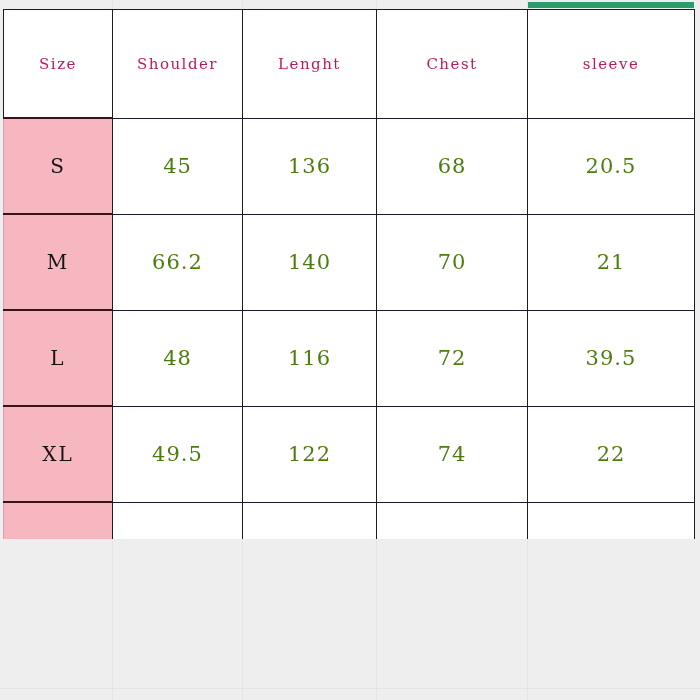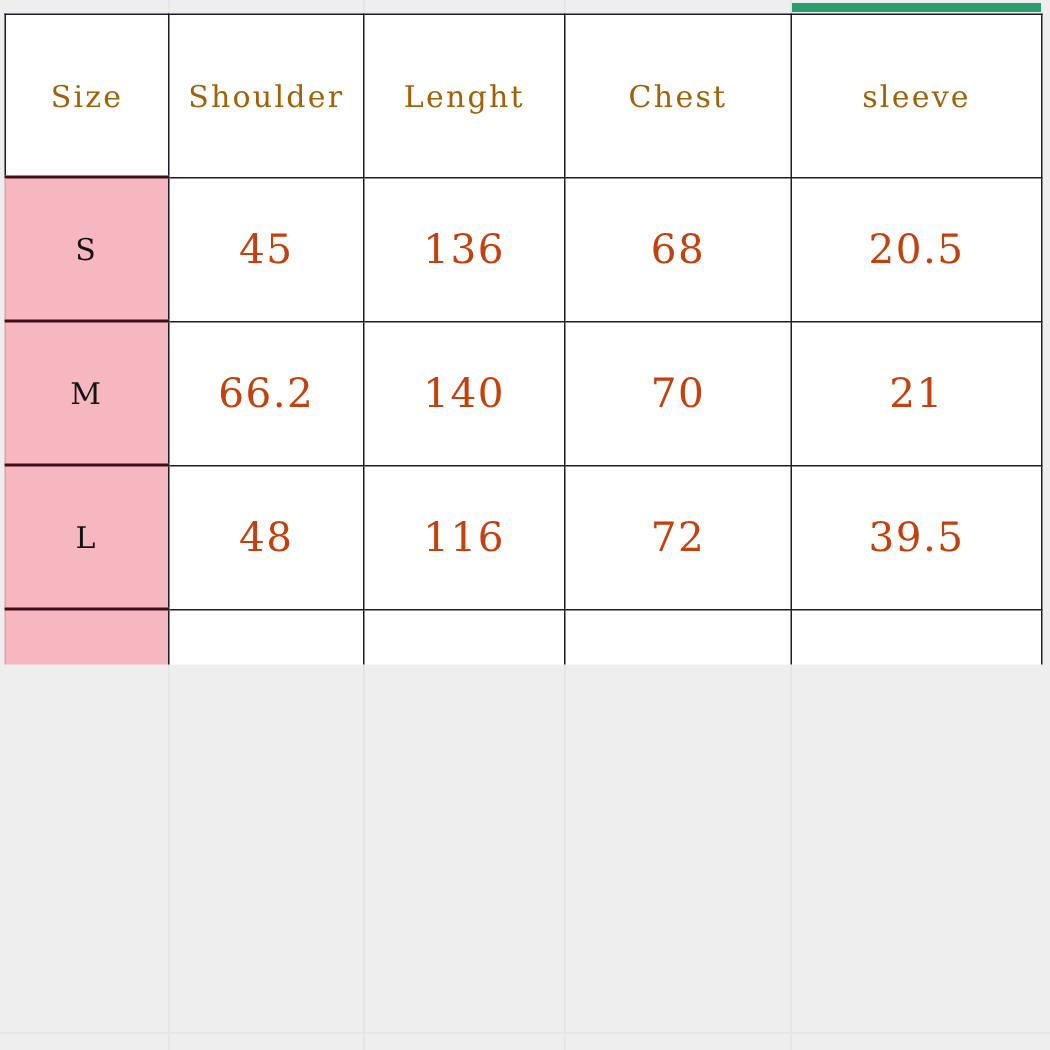--- a/index.html
+++ b/index.html
@@ -74,32 +74,32 @@
     padding: 0;
     text-align: center;
     vertical-align: middle;
     font-weight: normal;
     background: #ffffff;
   }
 
   thead th {
     height: 107px;
     background: #b4c2e7;
-    color: #a16207;
-    font-size: 20px;
+    color: #be185d;
+    font-size: 15px;
     letter-spacing: 1.5px;
     border-color: #1c2233;
   }
 
   tbody tr { height: 94px; }
 
   tbody td {
     height: 94px;
-    font-size: 27px;
-    color: #c2410c;
+    font-size: 21px;
+    color: #4d7c0f;
     letter-spacing: 1px;
   }
 
   
   tbody td.size-cell {
     background: #f7b7c0;
     color: #141414;
     font-size: 20px;
     letter-spacing: 2px;
     border-top-color: #3a1118;
@@ -162,20 +162,27 @@
         <td>70</td>
         <td>21</td>
       </tr>
       <tr>
         <td class="size-cell">L</td>
         <td>48</td>
         <td>116</td>
         <td>72</td>
         <td>39.5</td>
       </tr>
+      <tr>
+        <td class="size-cell">XL</td>
+        <td>49.5</td>
+        <td>122</td>
+        <td>74</td>
+        <td>22</td>
+      </tr>
       <tr class="partial-row">
         <td class="size-cell"></td>
         <td></td>
         <td></td>
         <td></td>
         <td></td>
       </tr>
     </tbody>
   </table>
 

